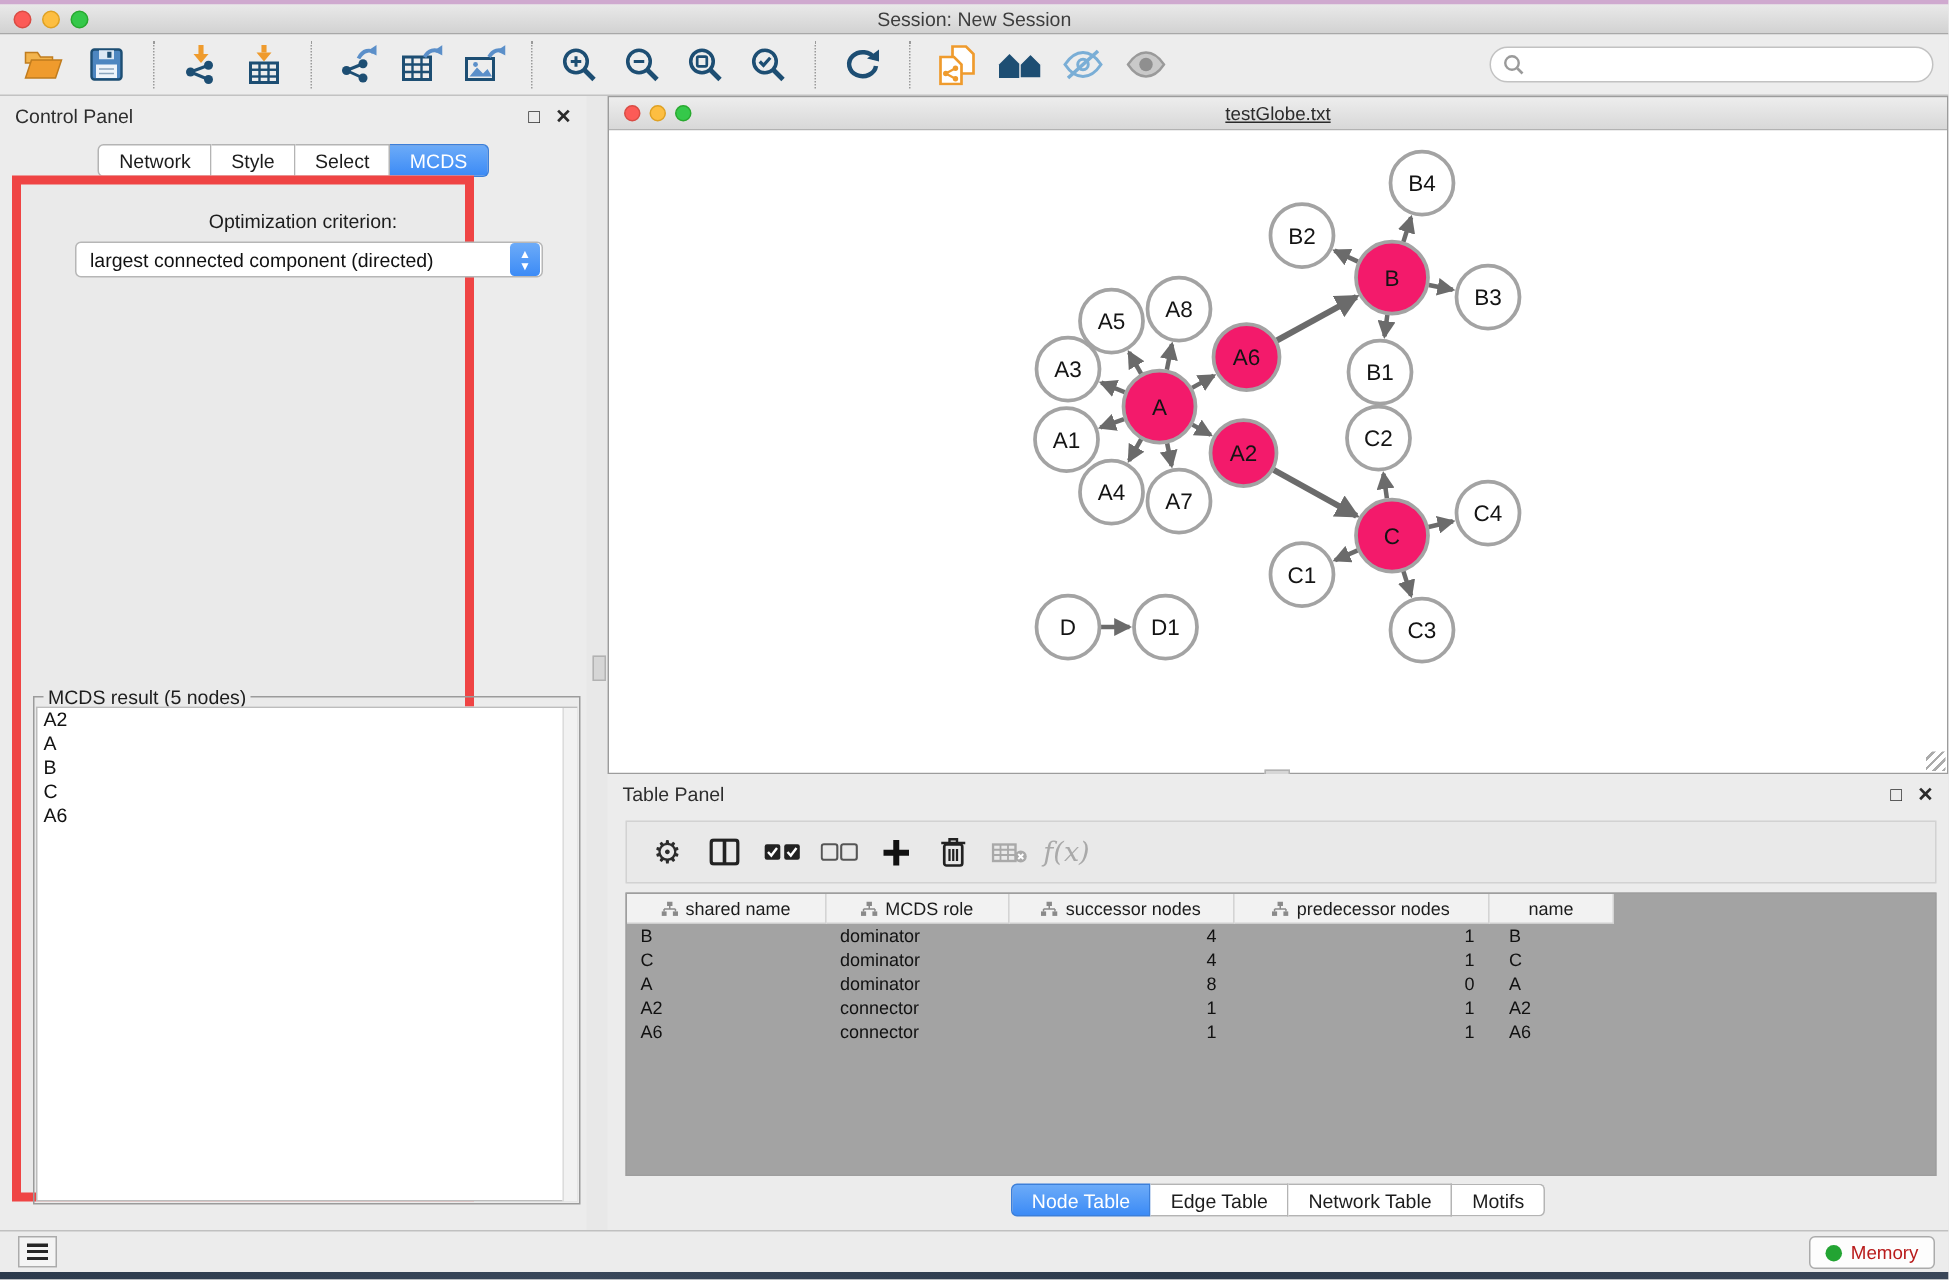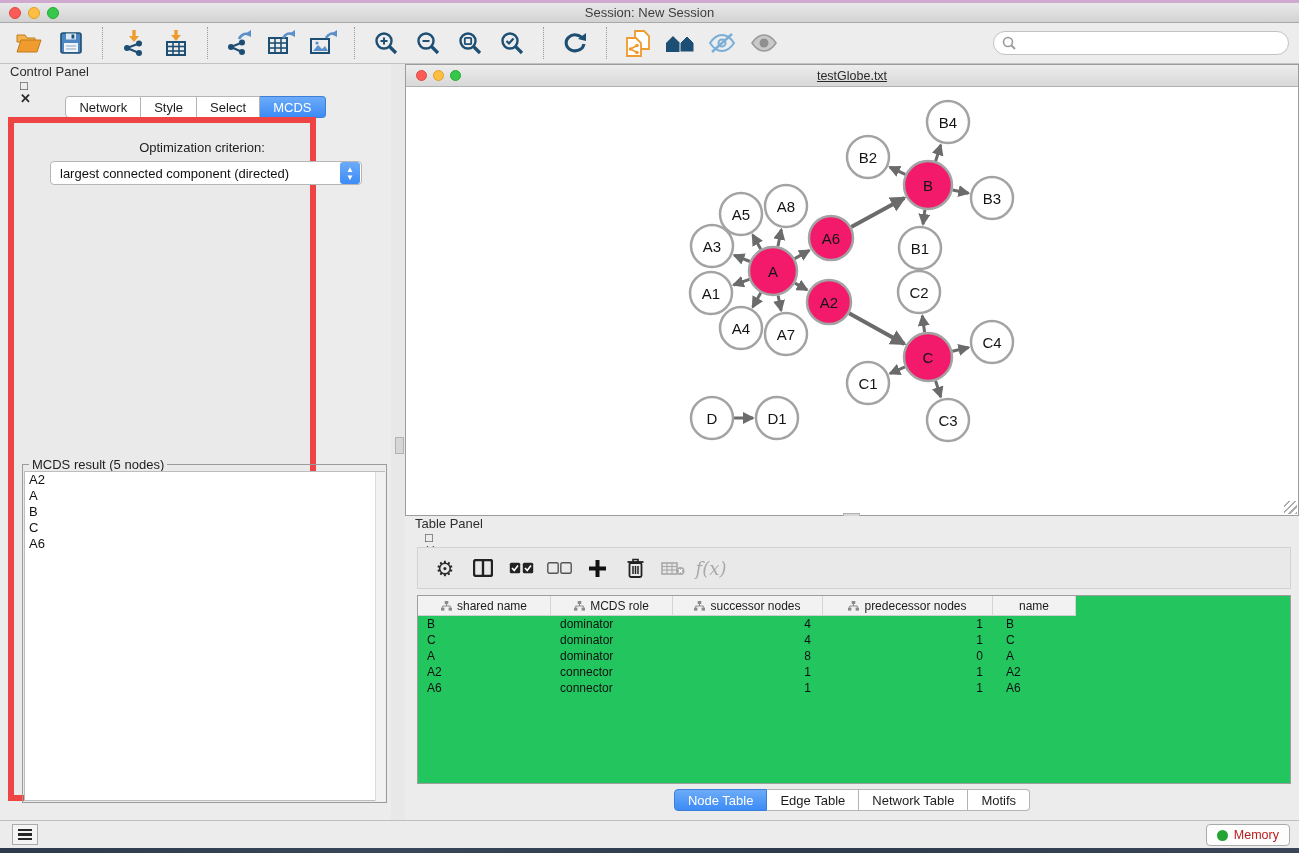--- a/index.html
+++ b/index.html
@@ -26,21 +26,21 @@
   .tb-icon { width:30px; height:30px; display:flex; align-items:center; justify-content:center; margin:0 6px; cursor:default; }
   .tb-sep { height:32px; border-left:1px dotted #9a9a9a; margin:0 10px; }
   .searchbox { position:absolute; right:10px; top:31px; width:296px; height:24px; background:#fff;
     border:1px solid #c2c2c2; border-radius:12px; display:flex; align-items:center; }
   .searchbox input { border:none; outline:none; background:transparent; font-size:13px; width:250px;
     font-family:"Liberation Sans", sans-serif; }
   .searchbox svg { margin:0 5px 0 8px; }
 
   
   .control-panel { left:0; top:64px; width:391px; height:756px; background:#ececec; }
-  .panel-header { display:flex; height:26px; padding:0 10px; font-size:13px; color:#2e2e2e;flex-direction:column; }
+  .panel-header { display:flex; align-items:center; height:26px; padding:0 10px; font-size:13px; color:#2e2e2e; }
   .panel-header .spacer { flex:1; }
   .mini-btn { font-size:13px; color:#2b2b2b; margin-left:10px; line-height:1; }
   .cp-tabs { position:absolute; left:0; top:32px; width:391px; display:flex; justify-content:center; }
   .seg-btn { background:#fff; border:1px solid #b4b4b4; border-left:none; height:22px; padding:0 13px;
     font-size:13px; color:#1c1c1c; font-family:"Liberation Sans", sans-serif; }
   .seg-btn:first-child { border-left:1px solid #b4b4b4; border-radius:4px 0 0 4px; }
   .seg-btn:last-child { border-radius:0 4px 4px 0; }
   .seg-btn.active { background:linear-gradient(#6cabf8,#3c8bf6); border-color:#3c7fd9; color:#fff; }
   .cp-content { position:absolute; left:8px; top:53px; width:308px; height:684px;
     background:#eaeaea; border:6px solid #ef4444; }
@@ -79,21 +79,21 @@
   .graph-label { font-size:15px; fill:#141414; text-anchor:middle; font-family:"Liberation Sans", sans-serif; }
 
   
   .table-panel { left:405px; top:516px; width:894px; height:304px; background:#ececec; }
   .tp-toolbar { position:absolute; left:12px; top:31px; width:874px; height:42px; background:#e9e9e9;
     border:1px solid #d2d2d2; display:flex; align-items:center; padding-left:8px; }
   .tp-icon { width:30px; height:28px; display:flex; align-items:center; justify-content:center; margin:0 4px; }
   .gear-glyph { font-size:21px; color:#2c2c2c; line-height:1; }
   .fx-glyph { font-family:"DejaVu Serif", serif; font-style:italic; font-size:18px; color:#a9a9a9; }
 
-  .node-table { position:absolute; left:12px; top:79px; width:874px; height:189px; background:#22c55e;
+  .node-table { position:absolute; left:12px; top:79px; width:874px; height:189px; background:#a3a3a3;
     border:1px solid #9e9e9e; overflow:hidden; }
   .thead { display:flex; height:20px; }
   .th { background:#f2f2f2; border-right:1px solid #d4d4d4; border-bottom:1px solid #cfcfcf;
     display:flex; align-items:center; justify-content:center; gap:5px; font-size:12px; color:#1c1c1c; }
   .tr { display:flex; height:16px; }
   .td { font-size:12px; color:#111; line-height:16px; white-space:nowrap; overflow:hidden; }
   .c0 { width:133px; } .c1 { width:122px; } .c2 { width:150px; } .c3 { width:170px; } .c4 { width:83px; }
   .td.c0 { padding-left:9px; } .td.c1 { padding-left:9px; }
   .td.c2 { text-align:right; padding-right:12px; } .td.c3 { text-align:right; padding-right:10px; }
   .td.c4 { padding-left:13px; }

